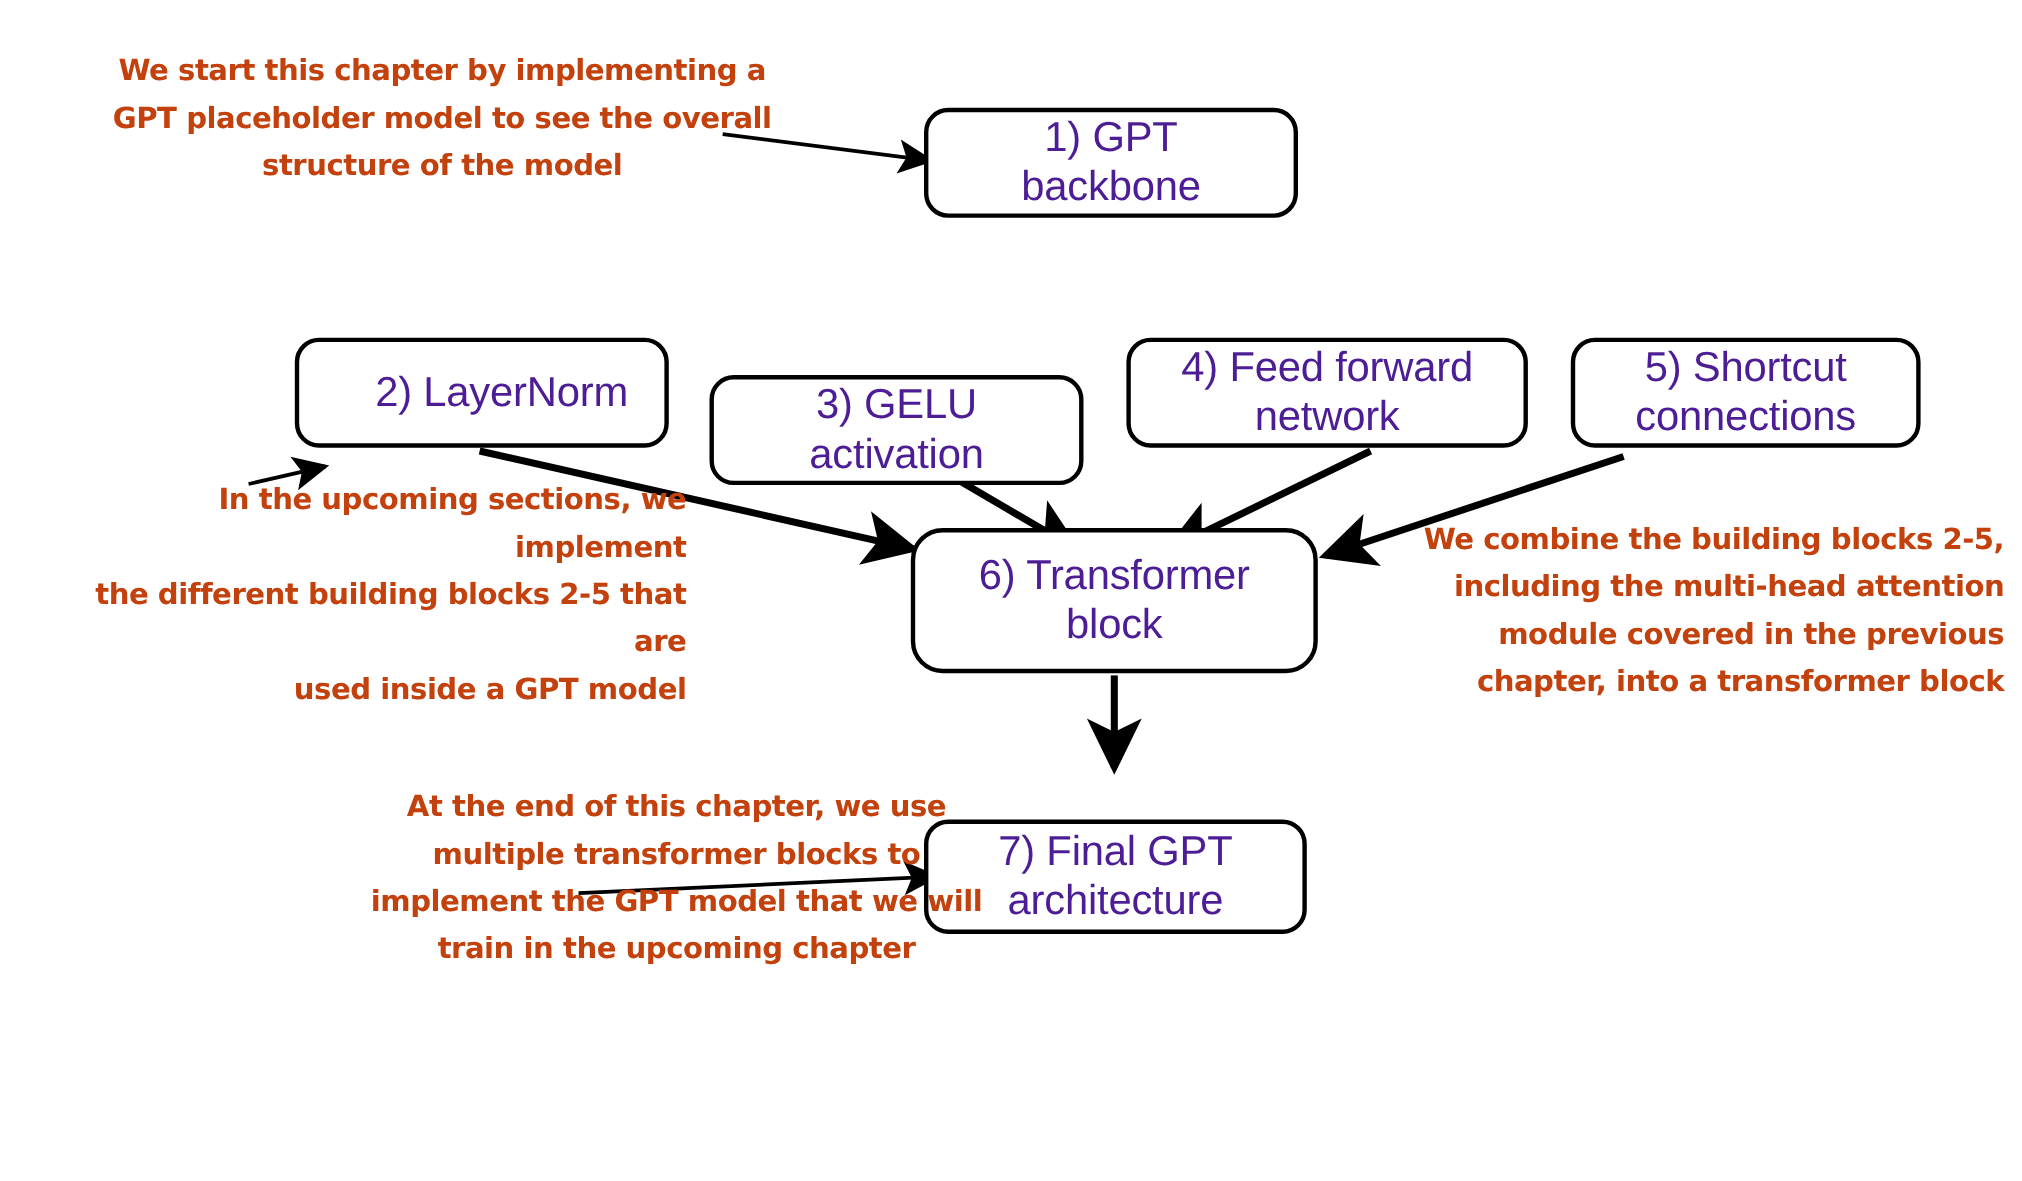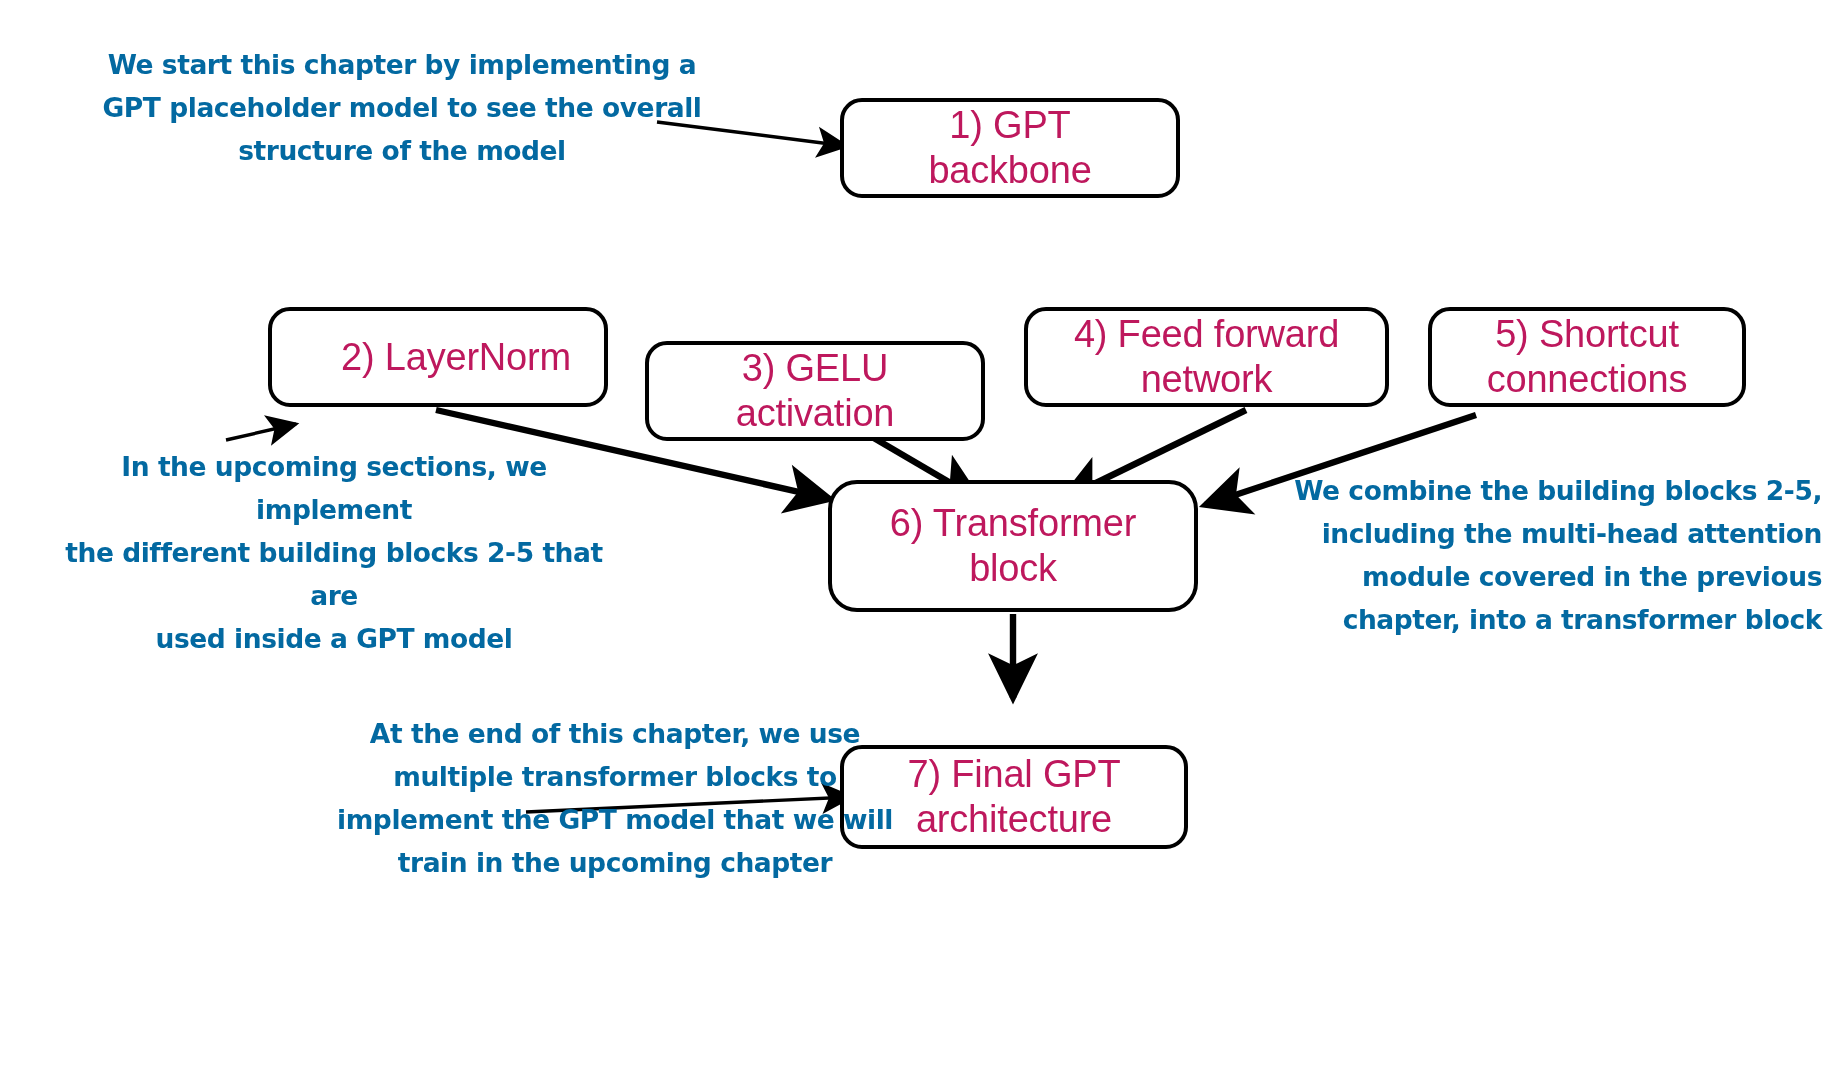--- a/index.html
+++ b/index.html
@@ -31,43 +31,43 @@
     border-radius: 22px;
     background: #ffffff;
     display: flex;
     align-items: center;
     justify-content: center;
     text-align: center;
     font-family: "Liberation Sans", sans-serif;
     font-weight: 400;
     font-size: 38px;
     line-height: 1.18;
-    color: #be185d;
+    color: #4c1d95;
     letter-spacing: -0.2px;
     z-index: 2;
   }
   .node-box .node-label {
     display: block;
     white-space: pre-line;
     padding: 0 10px;
   }
   .annotation {
     position: absolute;
     font-family: "DejaVu Sans", sans-serif;
     font-weight: 700;
     font-size: 26.5px;
     line-height: 1.62;
-    color: #0369a1;
+    color: #c2410c;
     white-space: pre-line;
     text-align: center;
     letter-spacing: -0.45px;
     z-index: 3;
   }
   #ann-top      { left: 96px;   top: 44px;  width: 612px; text-align: center; }
-  #ann-left     { left: 44px;   top: 446px; width: 580px; text-align: center; }
+  #ann-left     { left: 44px;   top: 434px; width: 580px; text-align: right; }
   #ann-right    { left: 1092px; top: 470px; width: 730px; text-align: right; }
   #ann-bottom   { left: 330px;  top: 713px; width: 570px; text-align: center; }
 </style>
 </head>
 <body>
 
 <div id="canvas">
 
   <svg id="arrow-layer" viewBox="0 0 1838 1074" width="1838" height="1074" xmlns="http://www.w3.org/2000/svg">
     <defs>

